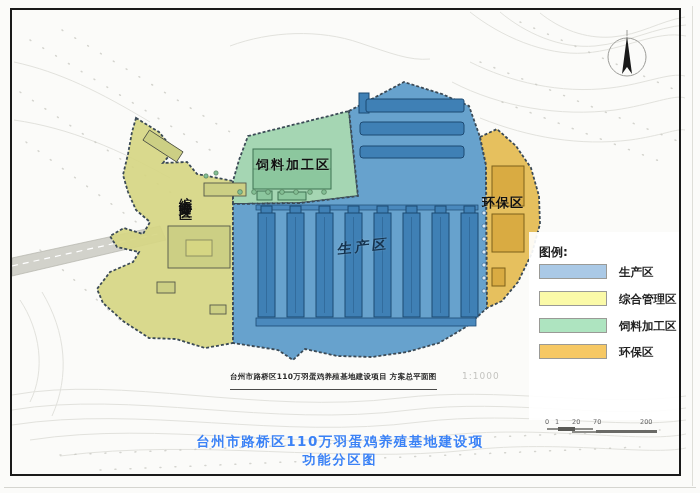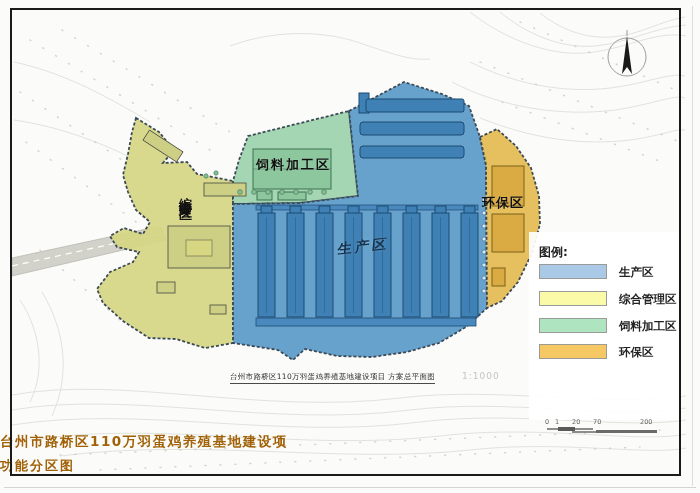--- a/index.html
+++ b/index.html
@@ -19,44 +19,44 @@
 
   .zone-label{position:absolute;color:#111;font-weight:bold;white-space:nowrap;
     text-shadow:0 0 2px rgba(255,255,255,.25);}
   .lbl-feed{left:256px;top:156px;font-size:13px;letter-spacing:2px;}
   .lbl-mgmt{left:176px;top:186px;font-size:13px;letter-spacing:3px;
     writing-mode:vertical-rl;text-orientation:upright;}
   .lbl-prod{left:338px;top:238px;font-size:14px;color:#14324e;
     transform:skewX(-12deg) rotate(-6deg);letter-spacing:3px;}
   .lbl-env{left:482px;top:194px;font-size:13px;letter-spacing:1px;}
 
-  .caption{position:absolute;left:230px;top:372px;font-size:7.5px;font-weight:400;
-    color:#2a2a2a;border-bottom:1px solid #4a4a4a;padding-bottom:1px;white-space:nowrap;
+  .caption{position:absolute;left:230px;top:372px;font-size:7.5px;font-weight:700;
+    color:#2a2a2a;border-bottom:1px solid #4a4a4a;padding-bottom:7px;white-space:nowrap;
     letter-spacing:.3px;}
   .caption-scale{position:absolute;left:462px;top:371px;font-size:9px;color:#c4c4c0;
     letter-spacing:1px;}
 
   .legend{position:absolute;left:529px;top:232px;width:152px;height:188px;
     background:rgba(255,255,255,.92);}
   .legend-title{position:absolute;left:10px;top:12px;font-size:12px;font-weight:bold;color:#222;}
   .legend-row{position:absolute;left:10px;width:140px;height:17px;}
   .legend-swatch{position:absolute;left:0;top:0;width:68px;height:15px;
     border:1px solid #9a9a96;box-sizing:border-box;}
   .legend-label{position:absolute;left:80px;top:1px;font-size:11.5px;font-weight:bold;color:#222;white-space:nowrap;}
 
   .scalebar{position:absolute;left:543px;top:418px;width:118px;height:20px;}
   .sb-tick{position:absolute;top:0;font-size:6.5px;color:#666;}
   .sb-line-a{position:absolute;left:4px;top:10px;width:46px;height:2px;background:#8d8d89;}
   .sb-seg-a{position:absolute;left:15px;top:9px;width:17px;height:4px;background:#5a5a56;}
   .sb-line-b{position:absolute;left:29px;top:13px;width:85px;height:2px;background:#8d8d89;}
   .sb-seg-b{position:absolute;left:53px;top:12px;width:61px;height:3px;background:#6a6a66;}
 
-  .title-block{position:absolute;left:0;top:433px;width:680px;color:#a16207;}
+  .title-block{position:absolute;left:0;top:433px;width:680px;text-align:center;color:#3b82f6;}
   .title-line1{font-size:13.5px;font-weight:bold;letter-spacing:1.5px;}
-  .title-line2{font-size:13px;font-weight:bold;letter-spacing:2px;margin-top:6px;}
+  .title-line2{font-size:13px;font-weight:bold;letter-spacing:2px;}
 </style>
 </head>
 <body>
 
 <div class="sheet">
 
   <svg class="abs" style="left:0;top:0" width="700" height="493" viewBox="0 0 700 493">
 
     <g stroke="#e2e2dd" stroke-width="1" fill="none">
       <path d="M470,12 C500,36 545,56 585,53 C625,50 655,30 686,36"></path>

